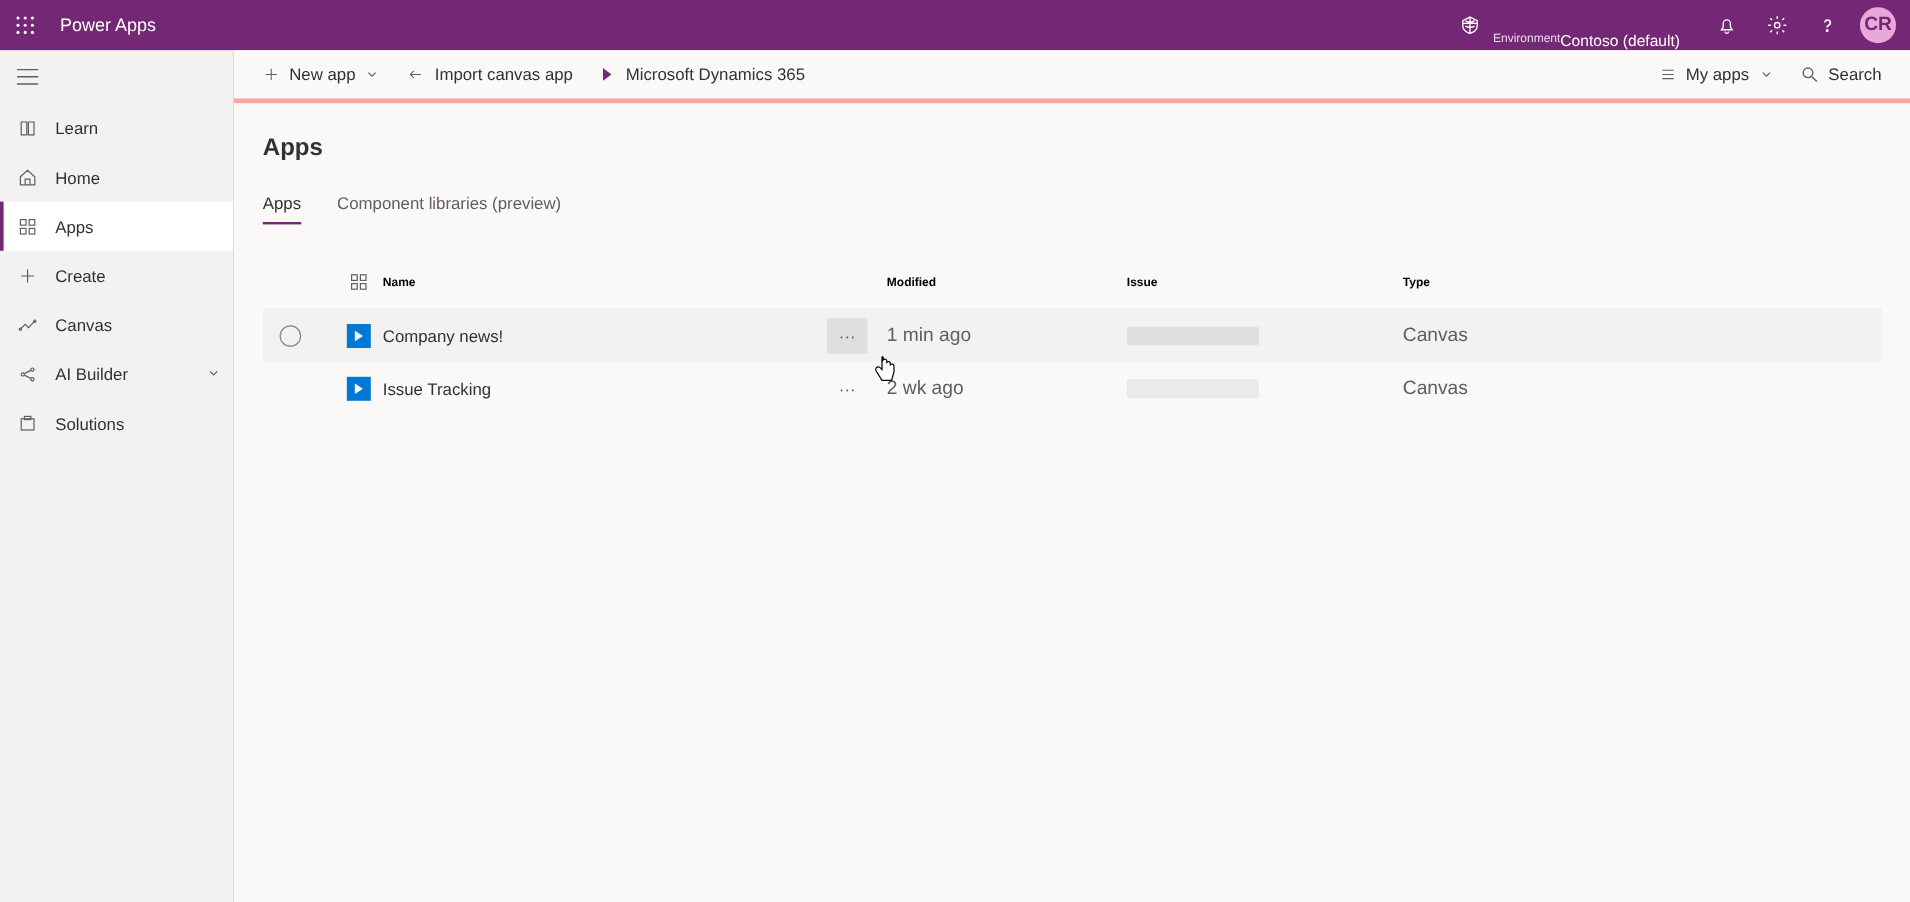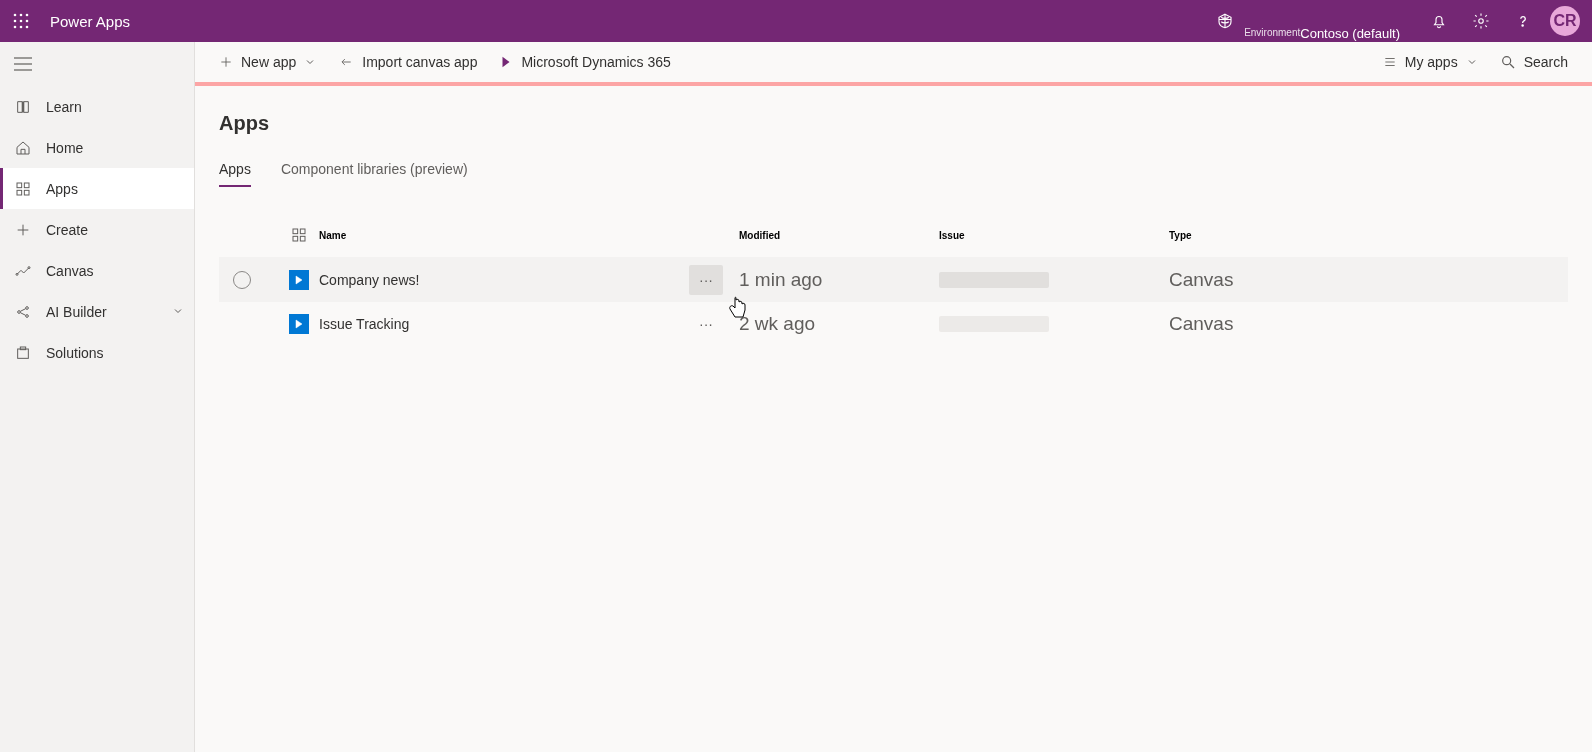--- a/index.html
+++ b/index.html
@@ -128,21 +128,21 @@
   .app-icon {
     width:20px;height:20px;background:#0078d4;
     display:flex;align-items:center;justify-content:center;
   }
   .app-icon svg{stroke:#fff;fill:#fff;}
   .trow .more {
     width:34px;height:30px;display:flex;align-items:center;justify-content:center;
     cursor:pointer;border-radius:2px;color:#605e5c;
   }
   .trow.hovered .more{ background:#e1dfdd;}
-  .trow .mod, .trow .type { color:#605e5c; font-size:19px;}
+  .trow .mod, .trow .type { color:#605e5c; font-size:16px;}
   .owner-placeholder{width:110px;height:16px;background:#eceae8;border-radius:2px;}
   .trow.hovered .owner-placeholder{background:#e1dfdd;}
 
   .type-icon{display:flex;justify-content:center;}
 
   .cursor-img{
     position:absolute;
     left:728px; top:296px;
     pointer-events:none;
   }

